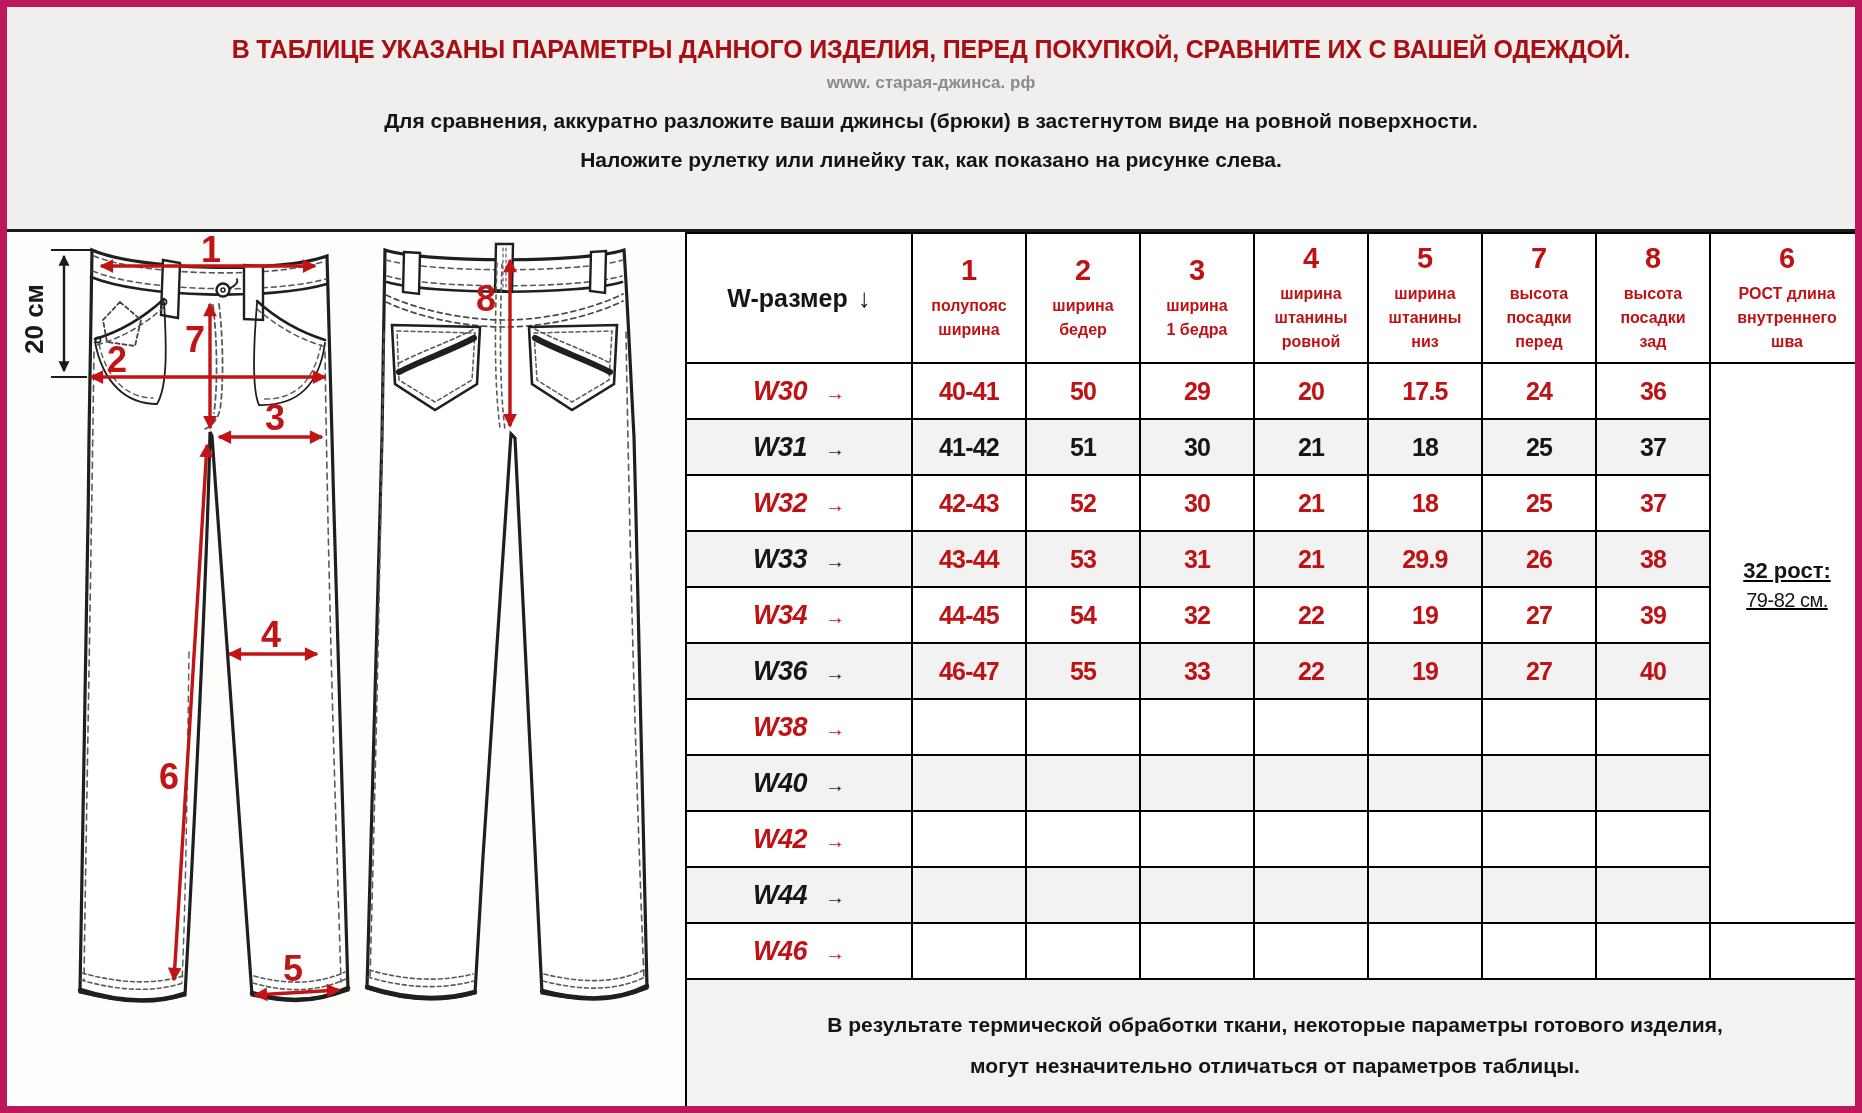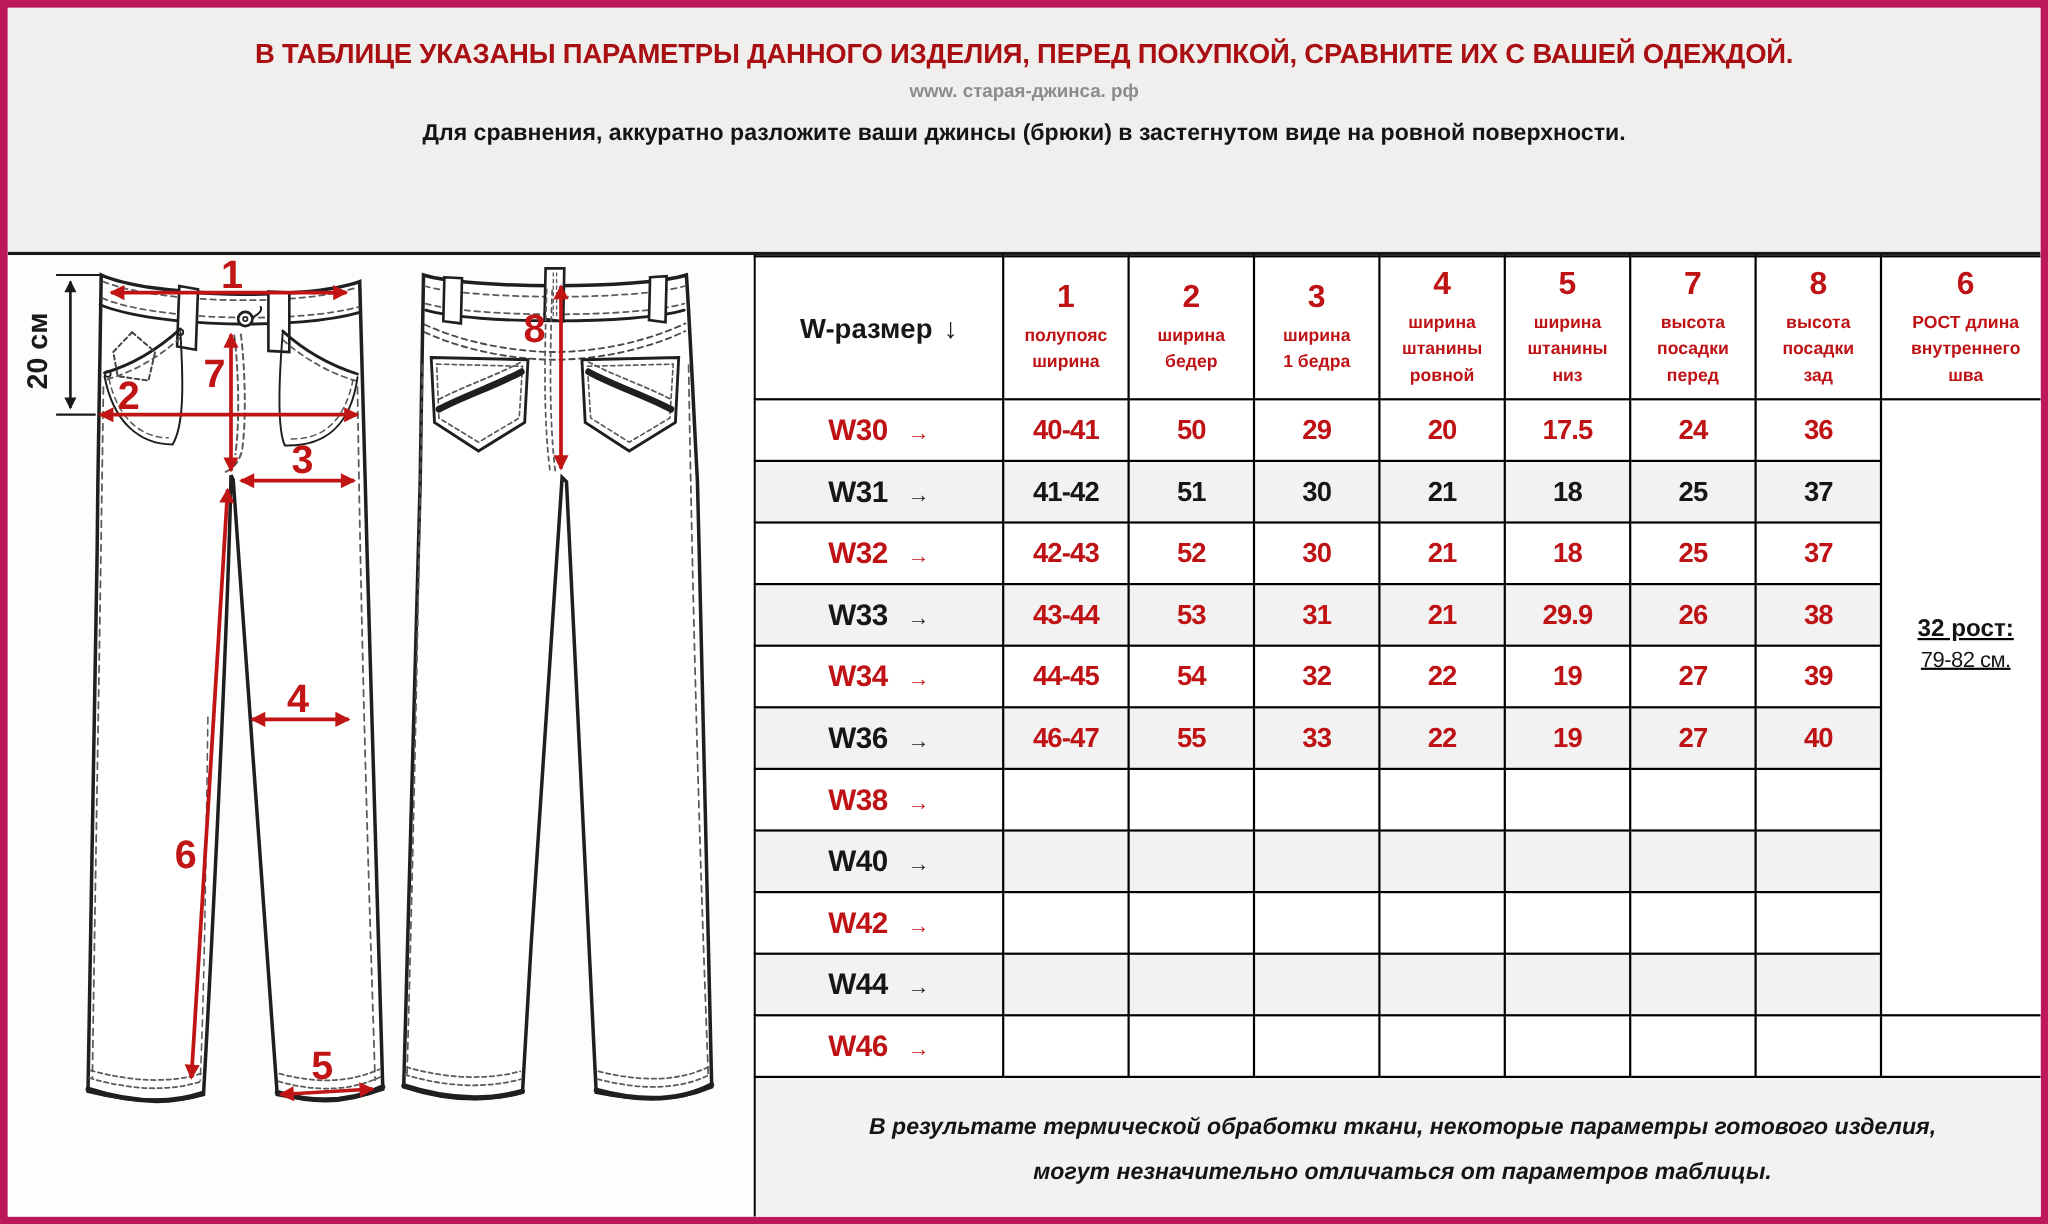--- a/index.html
+++ b/index.html
@@ -28,44 +28,45 @@
   table{width:100%;height:100%;border-collapse:collapse;table-layout:fixed;background:#fff;}
   th,td{border:2px solid #000;padding:0;}
   thead tr{height:130px;}
   tr.data{height:56px;}
   .size-h{font-size:25px;font-weight:bold;color:#161616;}
   .size-h .dn{font-weight:400;font-size:26px;margin-left:10px;}
   .col-h{vertical-align:middle;text-align:center;}
   .col-num{display:block;font-size:29px;font-weight:bold;color:#be1215;margin-bottom:7px;}
   .col-line{display:block;font-size:16px;font-weight:bold;color:#be1215;line-height:1.5;}
   .size-cell{text-align:center;vertical-align:middle;white-space:nowrap;}
-  .size-label{font-size:27px;font-weight:bold;letter-spacing:-0.5px;}
+  .size-label{font-size:27px;font-weight:bold;letter-spacing:-0.5px;font-style:italic;}
   .row-arrow{font-size:20px;margin-left:18px;font-weight:400;}
   td.val{text-align:center;vertical-align:middle;font-size:25px;font-weight:bold;letter-spacing:-0.8px;}
   tr.g{background:#f2f2f2;}
   .c-red .size-label,.c-red .row-arrow,.c-red .val{color:#be1215;}
   .c-blk .size-label,.c-blk .row-arrow,.c-blk .val{color:#161616;}
   .c-mix .size-label,.c-mix .row-arrow{color:#161616;}
   .c-mix .val{color:#be1215;}
   .rost-cell{background:#fff;vertical-align:middle;text-align:center;text-decoration:underline;}
   .rost-inner{position:relative;top:-58px;}
   .rost-l1{font-size:22px;font-weight:bold;color:#141414;}
   .rost-l2{font-size:20px;font-weight:400;color:#141414;margin-top:5px;letter-spacing:-0.5px;}
   .note-cell{background:#f2f2f2;text-align:center;vertical-align:middle;}
-  .note-line{font-size:21px;font-weight:bold;color:#141414;line-height:1.95;font-style:italic;}
+  .note-line{font-size:21px;font-weight:bold;color:#141414;line-height:1.95;}
 </style>
 </head>
 <body>
 
 <div class="page">
 
   <div class="top">
     <div class="title">В ТАБЛИЦЕ УКАЗАНЫ ПАРАМЕТРЫ ДАННОГО ИЗДЕЛИЯ, ПЕРЕД ПОКУПКОЙ, СРАВНИТЕ ИХ С ВАШЕЙ ОДЕЖДОЙ.</div>
     <div class="site">www. старая-джинса. рф</div>
     <div class="instr">Для сравнения, аккуратно разложите ваши джинсы (брюки) в застегнутом виде на ровной поверхности.</div>
+    <div class="instr">Наложите рулетку или линейку так, как показано на рисунке слева.</div>
   </div>
 
   <div class="content">
 
     <div class="diagram">
       <svg width="678" height="882" viewBox="0 0 678 882">
         <defs>
           <marker id="mr" viewBox="0 0 12 12" refX="10.2" refY="6" markerWidth="17" markerHeight="15" orient="auto-start-reverse" markerUnits="userSpaceOnUse">
             <path d="M0.5,0.5 L11.5,6 L0.5,11.5 Z" fill="#c11414"></path>
           </marker>

